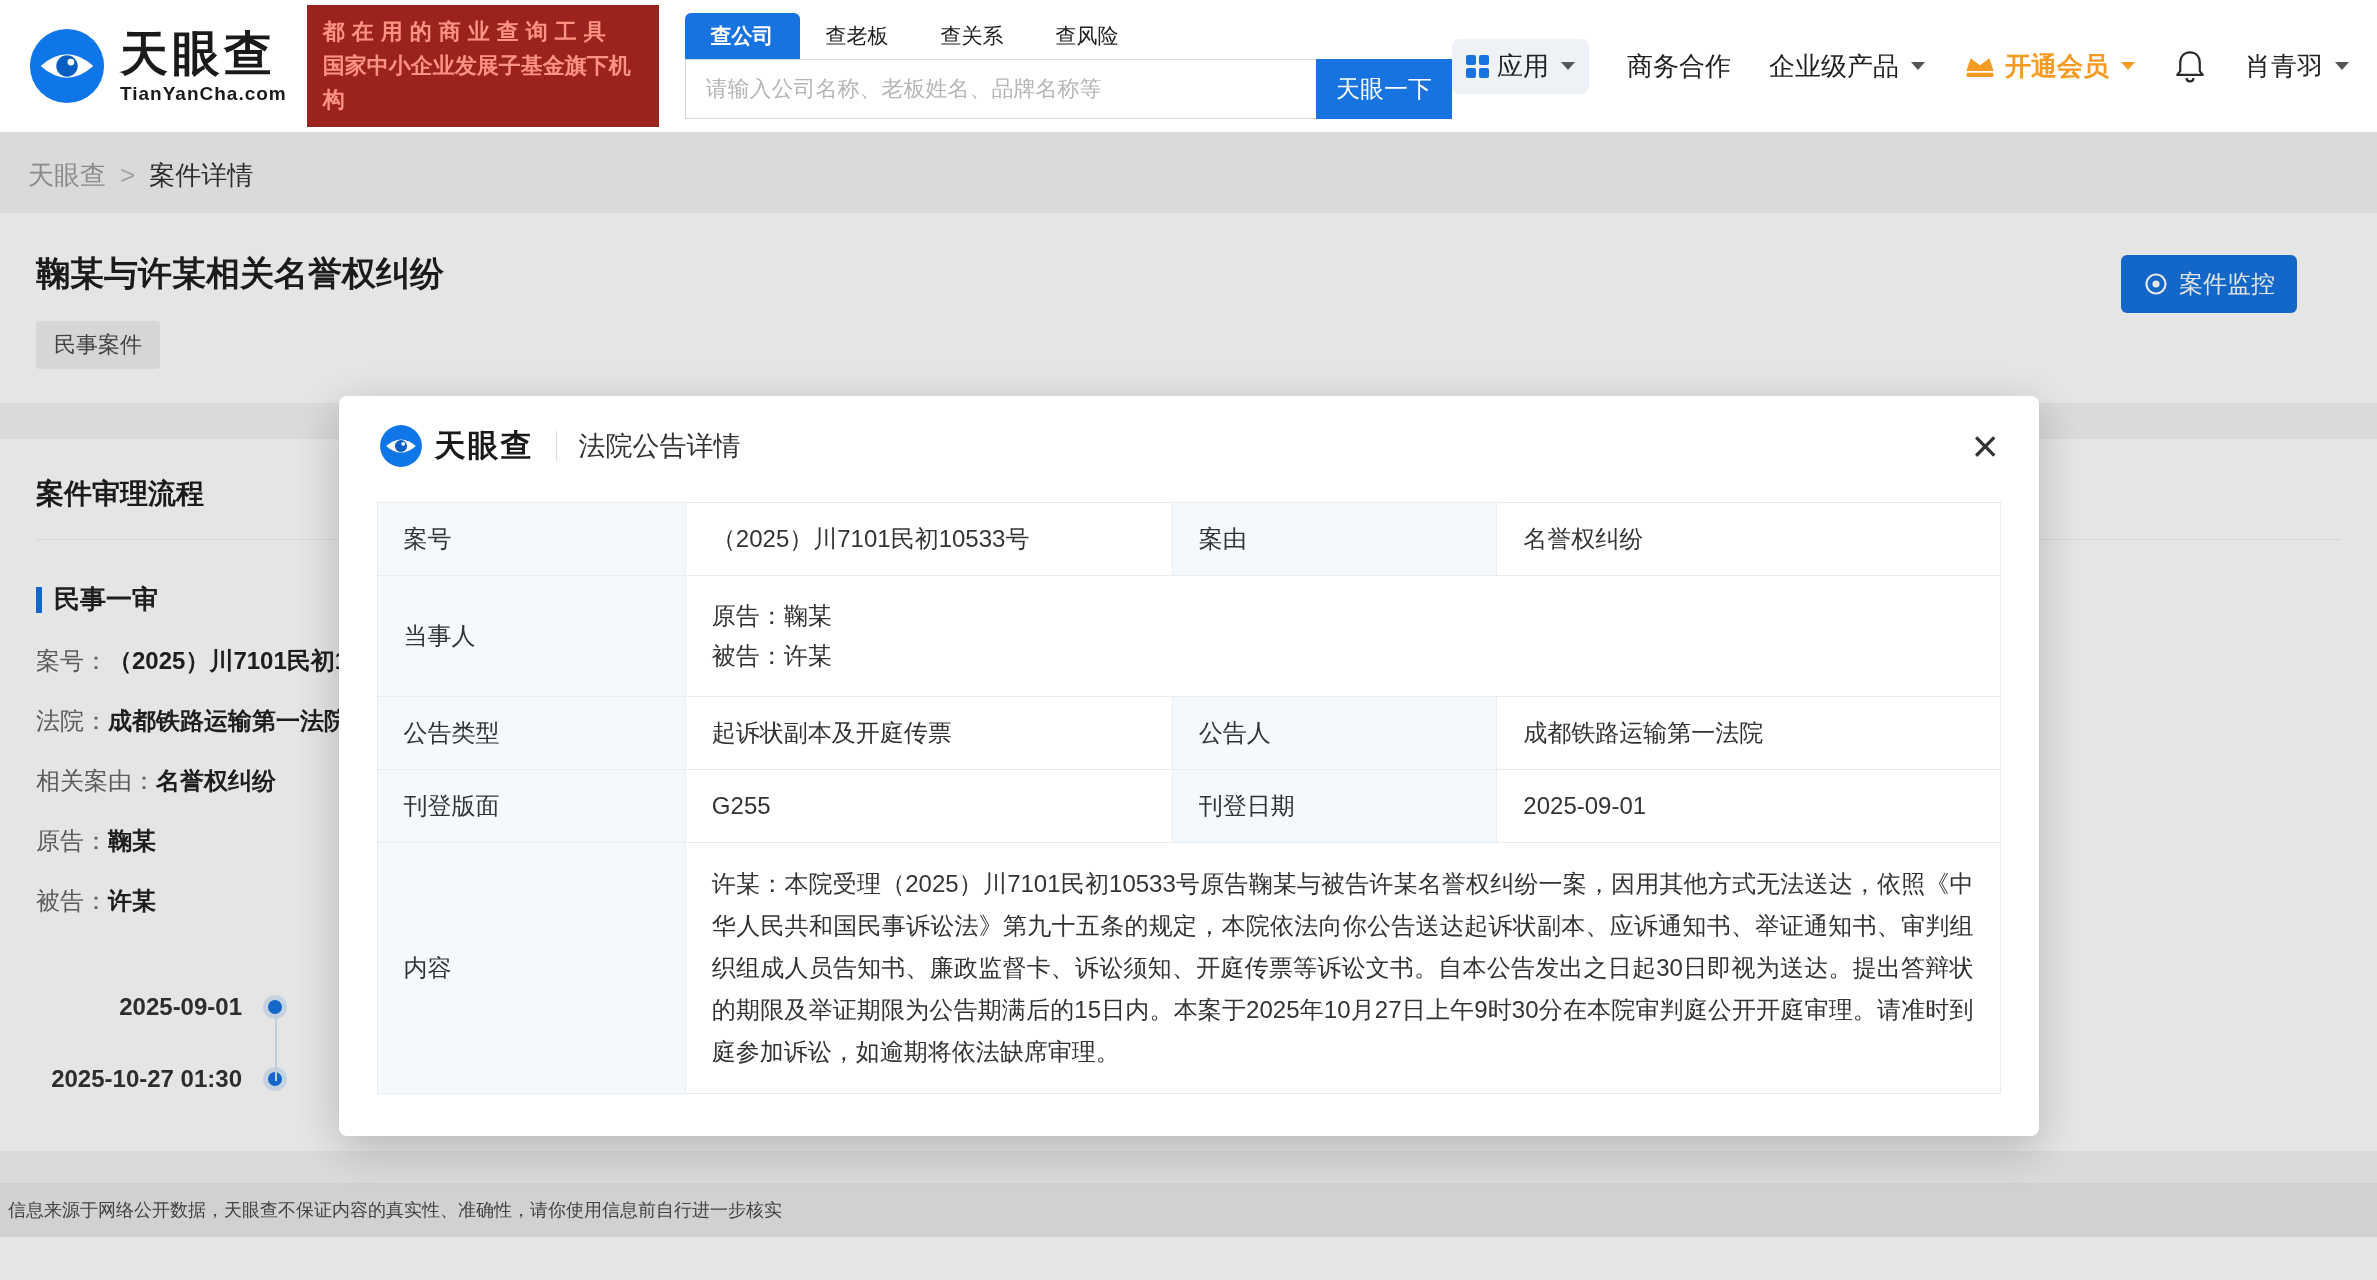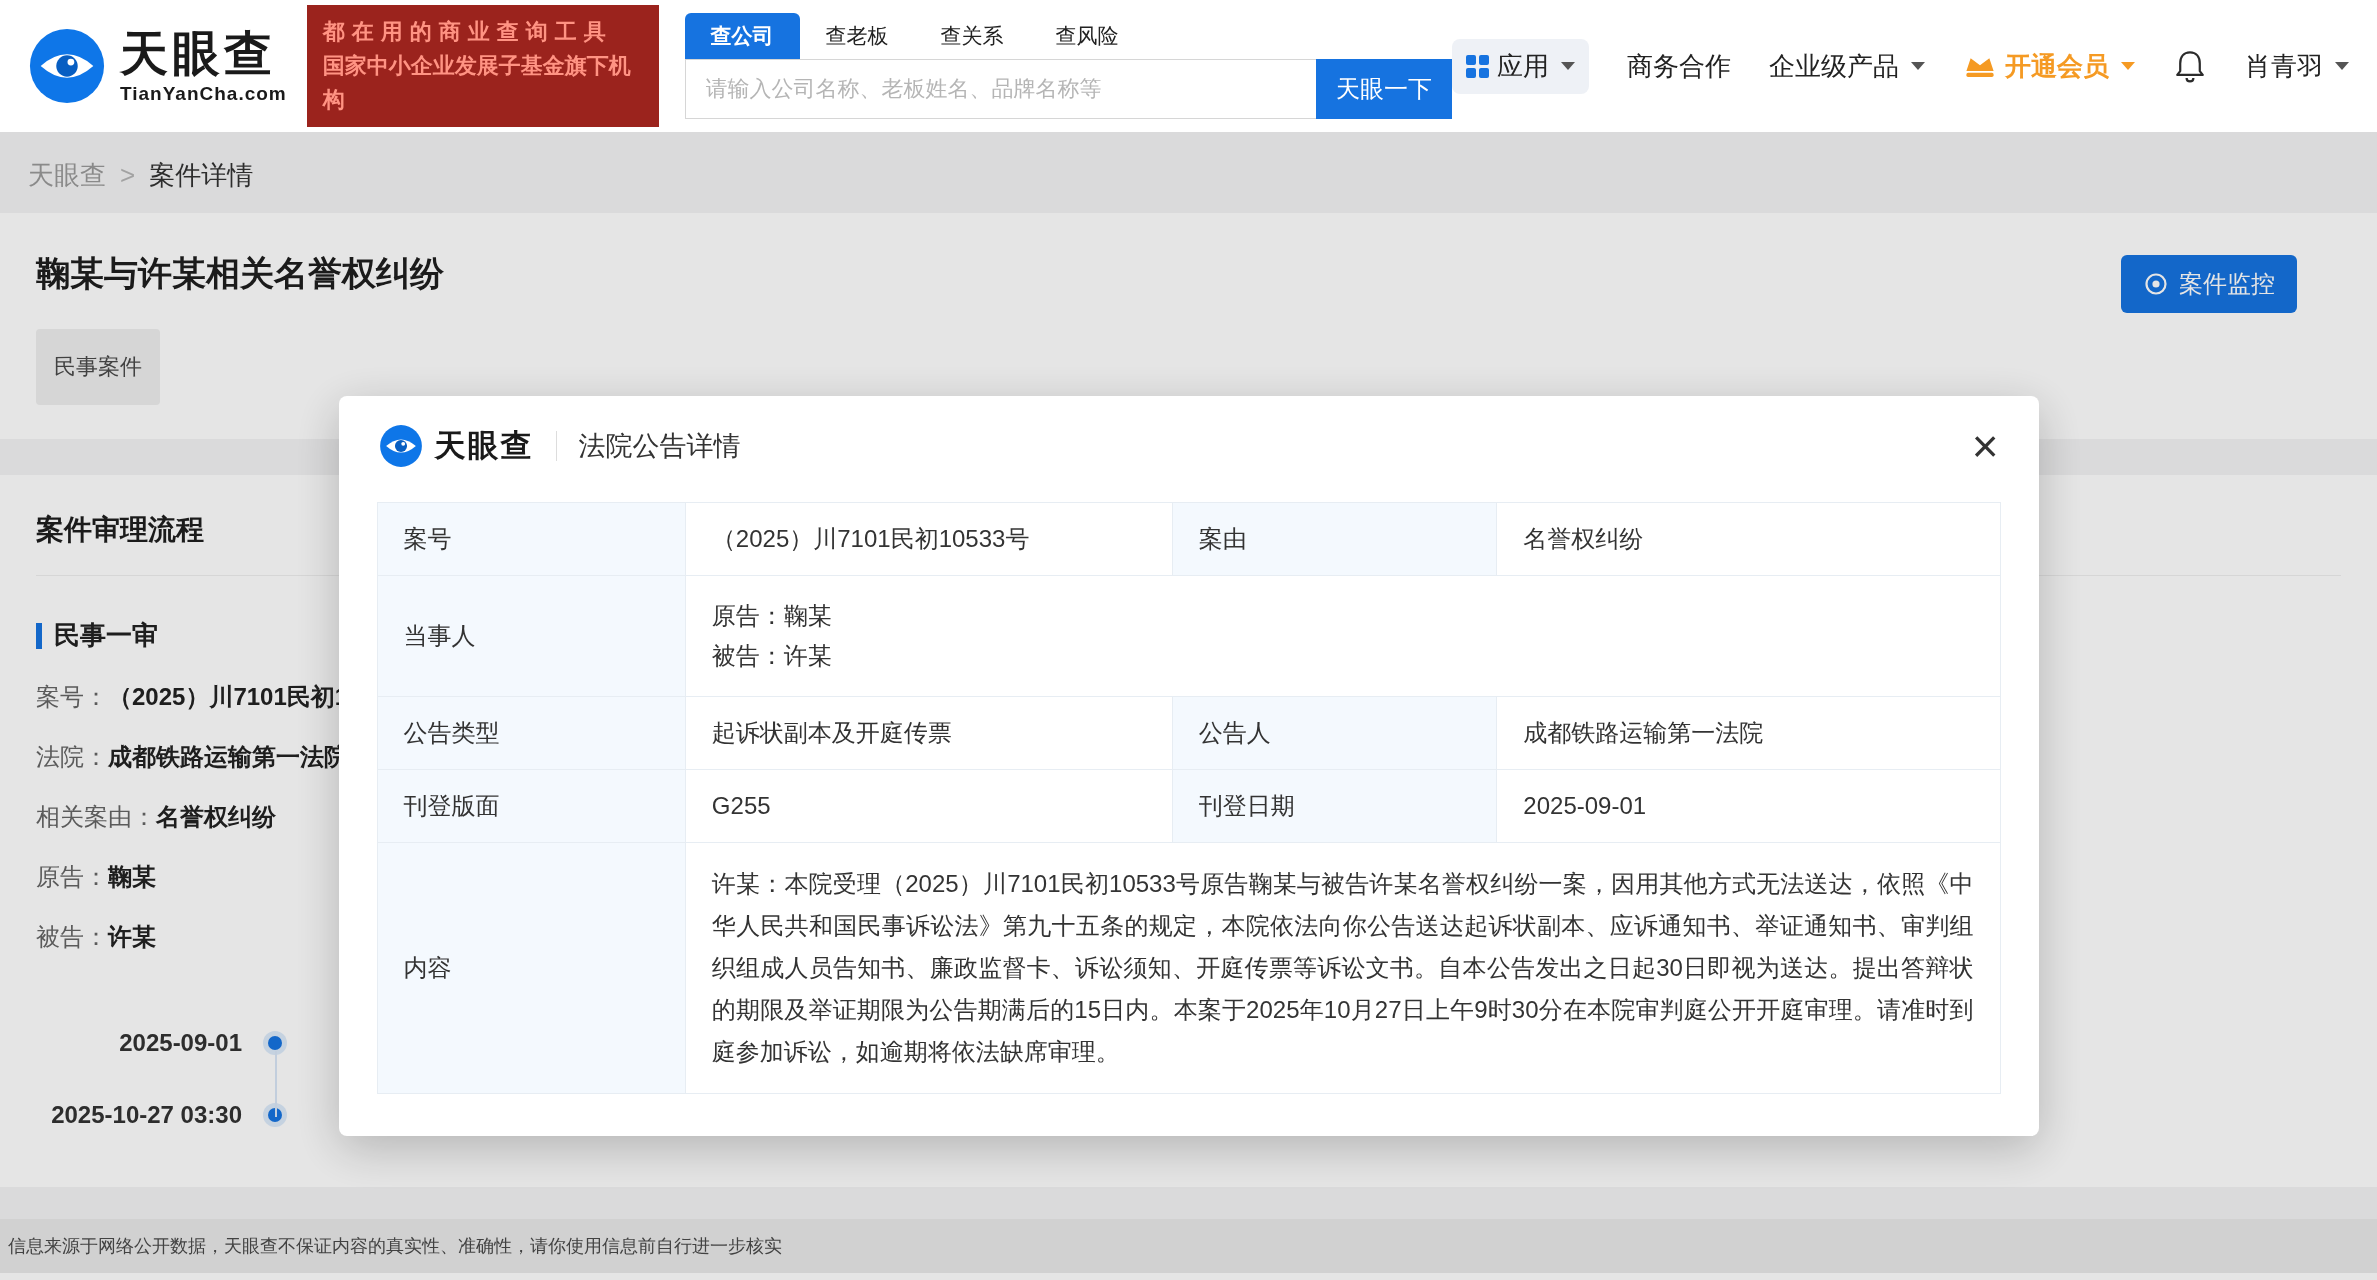--- a/index.html
+++ b/index.html
@@ -51,22 +51,22 @@
   
   .breadcrumb { padding:26px 28px 20px; font-size:26px; color:#9a9a9a;
                 display:flex; align-items:center; gap:14px; flex:0 0 auto; }
   .breadcrumb .root { cursor:pointer; }
   .breadcrumb .sep { color:#b5b5b5; }
   .breadcrumb .current { color:#333; }
 
   
   .title-card { background:#fff; padding:38px 36px 34px; position:relative; flex:0 0 auto; }
   .title-card h1 { font-size:34px; font-weight:700; color:#1f1f1f; }
-  .case-tag { display:inline-block; margin-top:32px; background:#efefef; color:#4a4a4a;
-              font-size:22px; padding:23px 18px; border-radius:4px; }
+  .case-tag { display:inline-block; margin-top:24px; background:#efefef; color:#4a4a4a;
+              font-size:22px; padding:9px 18px; border-radius:4px; }
   .monitor-btn { position:absolute; right:80px; top:42px; background:#1673e0; color:#fff;
                  font-size:24px; padding:13px 22px; border-radius:6px; border:none;
                  display:flex; align-items:center; gap:10px; cursor:pointer; font-family:inherit;margin-left:28px; }
 
   .flow-card { background:#fff; margin-top:36px; padding:36px; min-height:700px; flex:0 0 auto; }
   .flow-card h2 { font-size:28px; font-weight:700; color:#1f1f1f; padding-bottom:26px;
                   border-bottom:1px solid #efefef; }
   .stage { margin-top:42px; font-size:26px; font-weight:700; color:#222;
            display:flex; align-items:center; gap:12px; }
   .stage-bar { width:6px; height:26px; background:#1673e0; display:inline-block; }
@@ -223,21 +223,21 @@
       <span class="k">被告：</span><span class="v">许某</span>
     </div>
 
     <div class="timeline">
       <span class="t-connector"></span>
       <div class="t-row">
         <span class="t-date">2025-09-01</span>
         <span class="t-dot"></span>
       </div>
       <div class="t-row">
-        <span class="t-date">2025-10-27 03:30</span>
+        <span class="t-date">2025-10-27 01:30</span>
         <span class="t-dot"></span>
       </div>
     </div>
   </section>
 
   <footer class="footer">
     <span>信息来源于网络公开数据，天眼查不保证内容的真实性、准确性，请你使用信息前自行进一步核实</span>
   </footer>
   <div class="bottom-space"></div>
 

